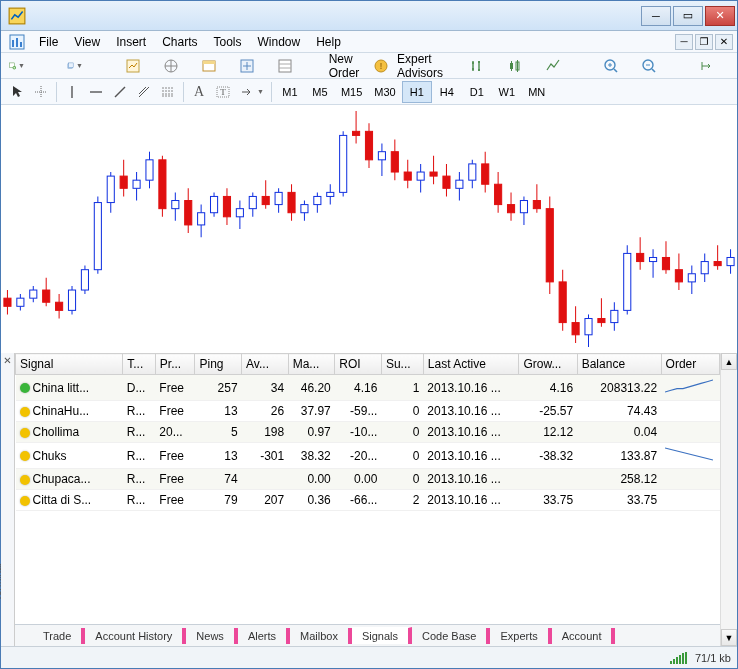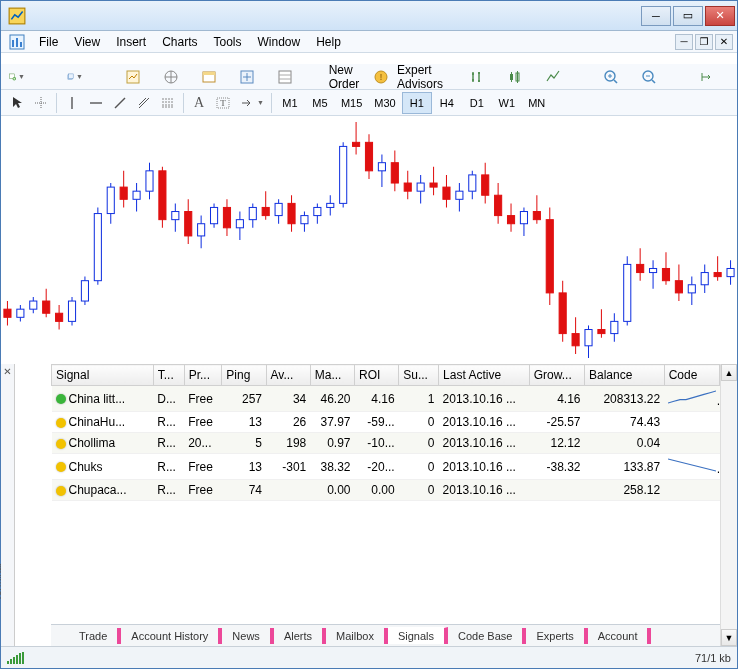--- a/index.html
+++ b/index.html
@@ -6,46 +6,46 @@
 body { font-family: 'Segoe UI', Tahoma, sans-serif; font-size: 12px; background: #d6e5f3; width: 738px; height: 669px; overflow: hidden; }
 .window { width: 100%; height: 100%; border: 1px solid #4a7bb5; display: flex; flex-direction: column; background: #fff; }
 .titlebar { height: 30px; background: linear-gradient(#e8f1fb, #cfe3f7); border-bottom: 1px solid #a0b8d0; display: flex; align-items: center; justify-content: flex-end; padding: 0 2px; gap: 2px; }
 .titlebar .app-icon { width: 18px; height: 18px; margin-right: auto; margin-left: 5px; }
 .win-btn { width: 30px; height: 20px; border: 1px solid #7a9abf; background: linear-gradient(#e8f0f9,#d0e0f0); font-size: 11px; display: flex; align-items: center; justify-content: center; cursor: pointer; }
 .win-btn.close { background: linear-gradient(#e98079,#c94540); color: #fff; border-color: #a0302a; }
 .menubar { height: 22px; display: flex; align-items: center; padding: 0 4px; gap: 2px; background: #f6f9fd; border-bottom: 1px solid #d0dbe6; }
 .menu-item { padding: 2px 8px; cursor: pointer; }
 .mdi-ctrl { display: flex; margin-left: auto; gap: 2px; }
 .mdi-btn { width: 18px; height: 16px; border: 1px solid #b0c0d0; background: #e8f0f8; font-size: 10px; display: flex; align-items: center; justify-content: center; cursor: pointer; }
-.toolbar { height: 26px; display: flex; align-items: center; padding: 2px 4px; gap: 14px; background: #f6f9fd; border-bottom: 1px solid #d0dbe6; margin-top: 11px; }
+.toolbar { height: 26px; display: flex; align-items: center; padding: 2px 4px; gap: 14px; background: #f6f9fd; border-bottom: 1px solid #d0dbe6; }
 .tb-btn { min-width: 24px; height: 22px; border: 1px solid transparent; display: flex; align-items: center; justify-content: center; padding: 0 3px; cursor: pointer; gap: 2px; }
 .tb-sep { width: 1px; height: 20px; background: #c8d4e0; margin: 0 3px; }
 .drop-arrow { font-size: 7px; color: #666; }
 .tb-label { font-size: 12px; }
 .toolbar2 { height: 26px; display: flex; align-items: center; padding: 2px 4px; background: #f6f9fd; border-bottom: 1px solid #d0dbe6; }
 .tf-btn { min-width: 30px; height: 22px; border: 1px solid transparent; padding: 0 5px; font-size: 11px; display: flex; align-items: center; justify-content: center; cursor: pointer; }
 .tf-btn.active { border-color: #9ab8d8; background: #d5e7f8; }
 .chart-area { flex: 0 0 248px; background: #fff; position: relative; overflow: hidden; }
 .chart-area svg { width: 100%; height: 100%; }
 .splitter { display: flex; align-items: stretch; flex: 1; }
 .close-x { width: 14px; background: #f4f6f9; border-right: 1px solid #ccc; display: flex; align-items: flex-start; justify-content: center; padding-top: 2px; cursor: pointer; font-size: 10px; color: #555; }
-.table-wrap { flex: 1; display: flex; flex-direction: column; margin-left: 36px; }
+.table-wrap { flex: 1; display: flex; flex-direction: column; }
 .terminal-label { position: absolute; left: 2px; bottom: 45px; transform-origin: left bottom; transform: rotate(-90deg); font-size: 10px; color: #555; }
 .grid { flex: 1; overflow: hidden; }
 .grid table { width: 100%; border-collapse: collapse; font-size: 12px; table-layout: fixed; }
 .grid th { background: linear-gradient(#fdfdfd,#ececec); border: 1px solid #d0d0d0; padding: 3px 4px; font-weight: normal; text-align: left; white-space: nowrap; overflow: hidden; }
 .grid td { border-bottom: 1px solid #f0f0f0; padding: 3px 4px; white-space: nowrap; overflow: hidden; text-overflow: ellipsis; }
 .grid tr.alt { background: #f7f8f3; }
 .num { text-align: right; }
 .sig-icon { width: 10px; height: 10px; border-radius: 50%; display: inline-block; margin-right: 3px; vertical-align: middle; box-shadow: 0 0 2px rgba(0,0,0,0.3); }
 .spark { height: 16px; }
 .bottom-tabs { height: 22px; display: flex; align-items: center; background: #f4f6f8; border-top: 1px solid #c8d0d8; padding-left: 18px; }
 .bt { padding: 2px 10px; font-size: 11px; border-right: 4px solid #ec4899; cursor: pointer; color: #333; }
 .bt.active { background: #fff; border-top: 1px solid #fff; margin-top: -1px; }
-.statusbar { height: 22px; background: #f0f4f8; border-top: 1px solid #c8d0d8; display: flex; align-items: center; justify-content: space-between; padding: 0 6px; gap: 8px; font-size: 11px; color: #333; }
+.statusbar { height: 22px; background: #f0f4f8; border-top: 1px solid #c8d0d8; display: flex; align-items: center; justify-content: flex-end; padding: 0 6px; gap: 8px; font-size: 11px; color: #333; }
 .conn-bars { display: flex; gap: 1px; align-items: flex-end; height: 12px; }
 .conn-bars span { width: 2px; background: #3a9a3a; }
 .scrollbar-right { width: 17px; background: #f0f0f0; border-left: 1px solid #ddd; display: flex; flex-direction: column; }
 .sb-btn { height: 17px; background: linear-gradient(#fafafa,#e8e8e8); border: 1px solid #ccc; font-size: 9px; display: flex; align-items: center; justify-content: center; cursor: pointer; }
 .sb-track { flex: 1; background: #f4f4f4; }
 .icon-svg { width: 16px; height: 16px; }
 </style>
 </head>
 <body>
 
@@ -411,21 +411,21 @@
                 <th>T...</th>
                 <th>Pr...</th>
                 <th>Ping</th>
                 <th>Av...</th>
                 <th>Ma...</th>
                 <th>ROI</th>
                 <th>Su...</th>
                 <th>Last Active</th>
                 <th>Grow...</th>
                 <th>Balance</th>
-                <th>Code</th>
+                <th>Order</th>
               </tr>
             </thead>
             <tbody>
               <tr class="alt">
                 <td><span class="sig-icon" style="background:#3ab53a"></span>China litt...</td>
                 <td>D...</td>
                 <td>Free</td>
                 <td class="num">257</td>
                 <td class="num">34</td>
                 <td class="num">46.20</td>
@@ -487,20 +487,34 @@
                 <td>R...</td>
                 <td>Free</td>
                 <td class="num">74</td>
                 <td class="num"></td>
                 <td class="num">0.00</td>
                 <td class="num">0.00</td>
                 <td class="num">0</td>
                 <td>2013.10.16 ...</td>
                 <td class="num"></td>
                 <td class="num">258.12</td>
+                <td></td>
+              </tr>
+              <tr class="">
+                <td><span class="sig-icon" style="background:#f2c200"></span>Citta di S...</td>
+                <td>R...</td>
+                <td>Free</td>
+                <td class="num">79</td>
+                <td class="num">207</td>
+                <td class="num">0.36</td>
+                <td class="num">-66...</td>
+                <td class="num">2</td>
+                <td>2013.10.16 ...</td>
+                <td class="num">33.75</td>
+                <td class="num">33.75</td>
                 <td></td>
               </tr>
             </tbody>
           </table>
       </div>
       <div class="bottom-tabs" id="bottom-tabs">
           <div class="bt">Trade</div>
           <div class="bt">Account History</div>
           <div class="bt">News</div>
           <div class="bt">Alerts</div>

